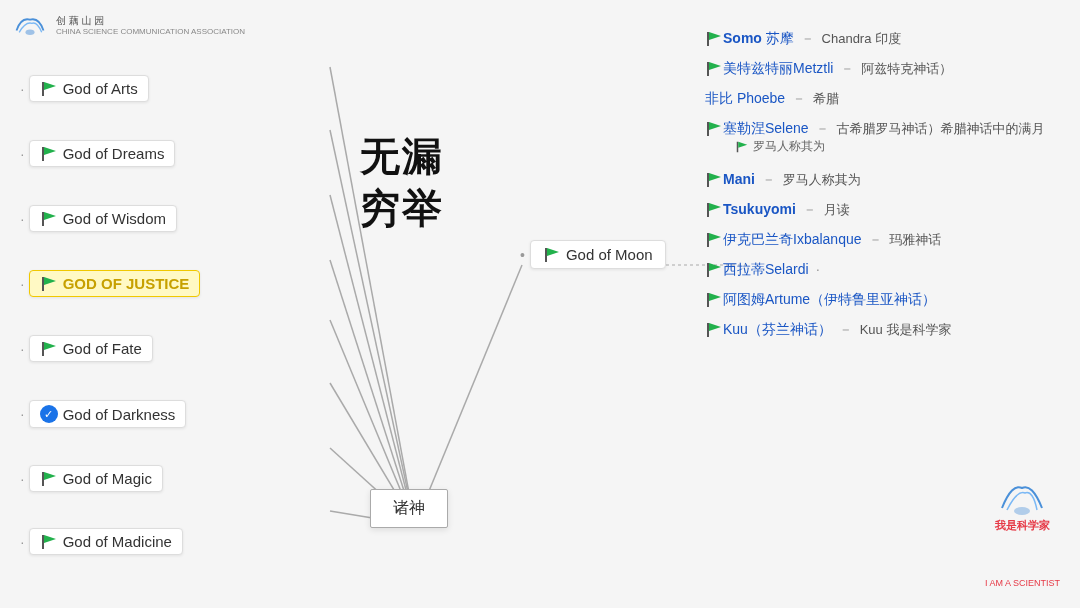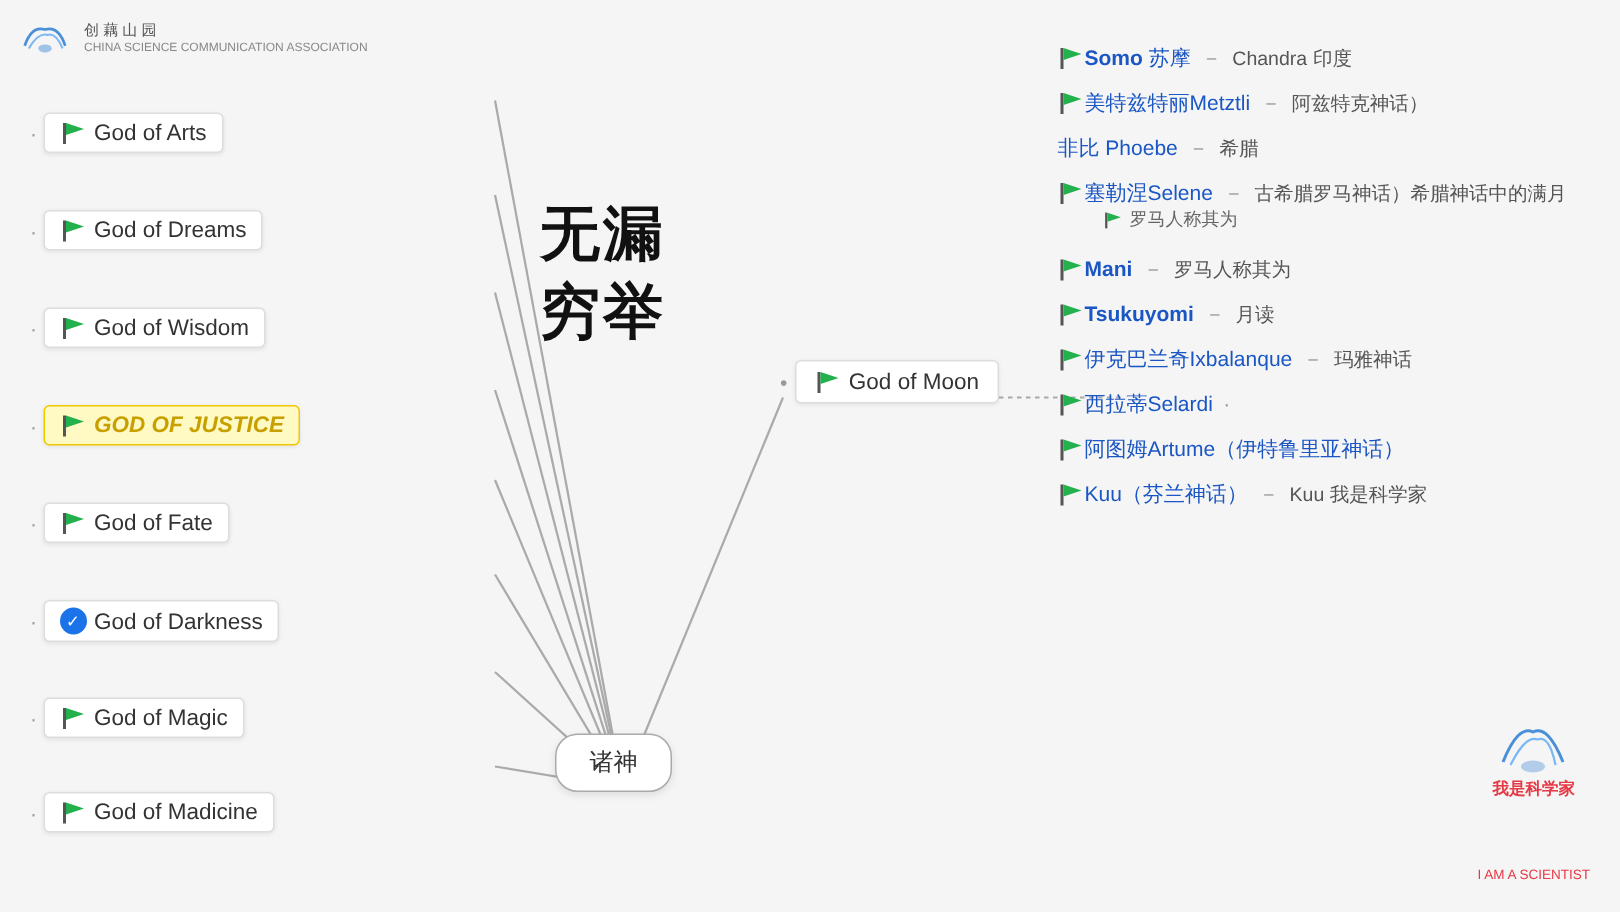--- a/index.html
+++ b/index.html
@@ -66,21 +66,20 @@
       white-space: nowrap;
       box-shadow: 0 1px 3px rgba(0,0,0,0.08);
     }
 
     .node-box.highlight {
       background: #fff9c4;
       border-color: #f0c800;
       color: #c7a000;
       font-weight: bold;
       text-transform: uppercase;
-      font-style: italic;
     }
 
     .flag-icon {
       display: inline-block;
       width: 18px;
       height: 16px;
       position: relative;
     }
 
     .flag-icon svg {
@@ -112,21 +111,21 @@
       writing-mode: horizontal-tb;
     }
 
     
     .central-node {
       position: absolute;
       bottom: 80px;
       left: 370px;
       background: white;
       border: 1.5px solid #aaa;
-      border-radius: 15px;
+      border-radius: 2px;
       padding: 8px 22px;
       font-size: 16px;
       color: #333;
       box-shadow: 0 2px 6px rgba(0,0,0,0.1);
     }
 
     
     .moon-node {
       position: absolute;
       top: 240px;

